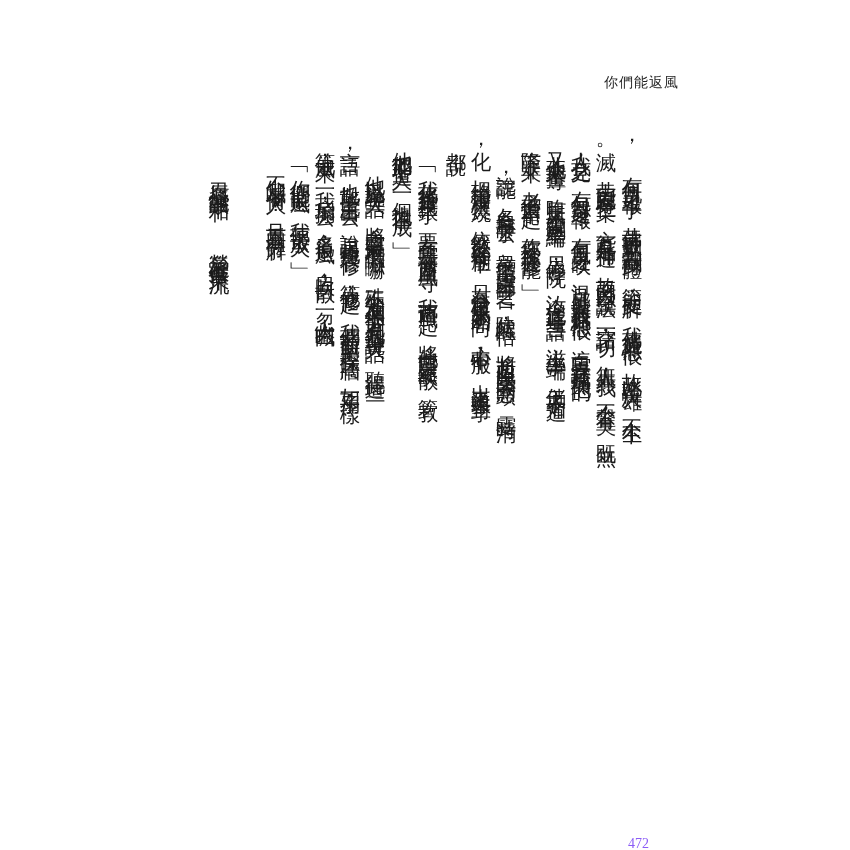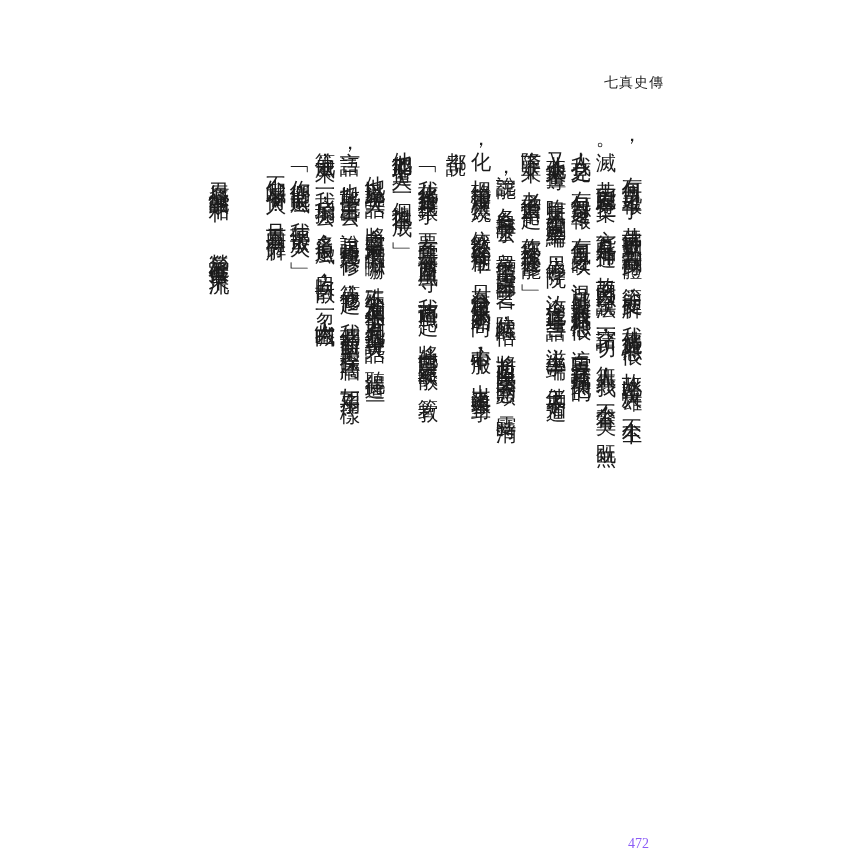--- a/index.html
+++ b/index.html
@@ -54,21 +54,21 @@
       left: 628px;
       font-family: "Liberation Serif", serif;
       font-size: 14px;
       color: #8b5cf6;
       text-align: center;
     }
   </style>
 </head>
 <body>
 
-<div class="running-head">七真史傳</div>
+<div class="running-head">你們能返風</div>
 
 <div class="col" style="left:620px;">，有何仇之可報乎！昔佛被歌利王割截身體，節節支解，我佛並無怨恨，故此證位大雄，不生不</div>
 <div class="col" style="left:594px;">滅。昔由能忍辱仁柔，方能具足神通，故吾門以空說法，空諸一切，無人無我，不聲不臭，既無</div>
 <div class="col" style="left:569px;">人我之見，有何怨之可報？有何風之可吹？況且邱眞人與我原無怨恨，這白雲寺是我輸與他的，</div>
 <div class="col" style="left:544px;">又非他來擅奪，昨日天子曾御賜皇綸，另修寺院，汝今揑造這些言語，滋生事端，倘天子知道，</div>
 <div class="col" style="left:519px;">降下罪來，老僧擔當不起，你要修你去修罷。」</div>
 <div class="col indent" style="left:494px;">說罷，各自養靜去了。衆僧聽了白雲禪師之言，陡然醒悟，將起西風吹白雲的念頭，霎時消</div>
 <div class="col" style="left:469px;">化，把綠簿用火焚燒，依然散往各廟住下，只有這會破風水的和尚，心中不服，出來逢張對李，</div>
 <div class="col" style="left:444px;">都說：</div>
 <div class="col indent" style="left:416px;">「我化得有幾千銀子，要在白雲寺前修座西風寺，我這西風一起，將他白雲定然吹散，管教</div>

